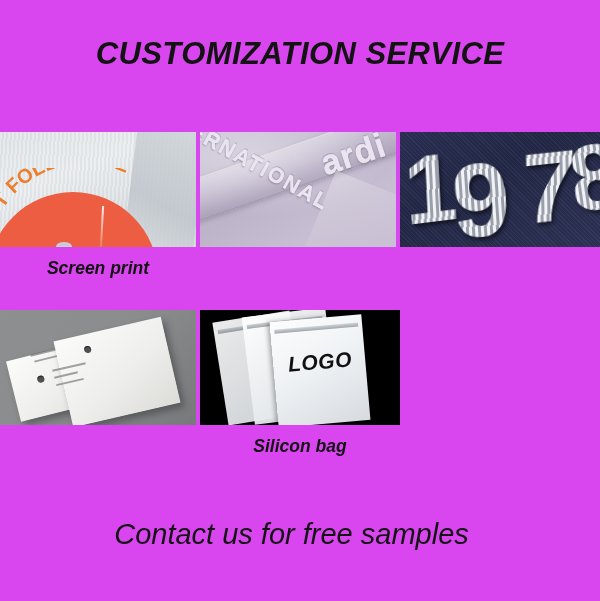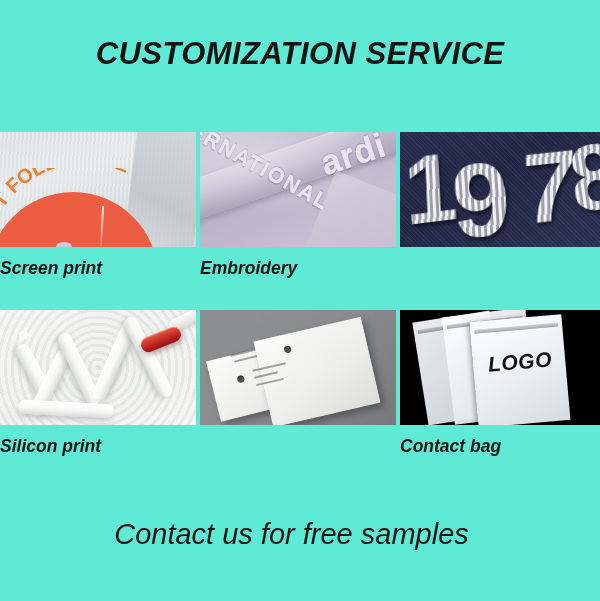--- a/index.html
+++ b/index.html
@@ -12,21 +12,21 @@
     width: 600px;
     height: 601px;
     overflow: hidden;
     font-family: "Liberation Sans", sans-serif;
     color: #111111;
   }
   .page {
     position: relative;
     width: 600px;
     height: 601px;
-    background: #5eead4;
+    background: #d946ef;
   }
 
   
   .title {
     position: absolute;
     left: 0;
     top: 36px;
     width: 600px;
     text-align: center;
     font-size: 31px;
@@ -60,20 +60,21 @@
   .thumb {
     position: relative;
     width: 100%;
     height: 115px;
     overflow: hidden;
     background: #e9e9ec;
   }
   .caption {
     height: 42px;
     line-height: 42px;
+    text-align: center;
     font-size: 17.5px;
     font-weight: bold;
     font-style: italic;
     color: #141414;
     white-space: nowrap;
   }
 
   
   .footer {
     position: absolute;
@@ -378,50 +379,35 @@
       </div>
 
       <div class="cell">
         <div class="thumb t-emb">
           <div class="sheen"></div>
           <div class="band"></div>
           <div class="stitchword w-ardi">ardi</div>
           <div class="stitchword w-intl">ERNATIONAL</div>
           <div class="fold"></div>
         </div>
-        <div class="caption">Embroidery</div>
       </div>
 
       <div class="cell">
         <div class="thumb t-heat">
           <div class="noise"></div>
           <div class="glyph g1">1</div>
           <div class="glyph g2">9</div>
           <div class="glyph g3">7</div>
           <div class="glyph g4">8</div>
         </div>
       </div>
     </div>
 
     <div class="row">
 
-      <div class="cell">
-        <div class="thumb t-sil">
-          <div class="terry"></div>
-          <div class="bar b1"></div>
-          <div class="bar b2"></div>
-          <div class="bar b3"></div>
-          <div class="bar b4"></div>
-          <div class="bar b5"></div>
-          <div class="bar b6"></div>
-          <div class="redstub"></div>
-          <div class="red"></div>
-        </div>
-        <div class="caption">Silicon print</div>
-      </div>
 
       <div class="cell">
         <div class="thumb t-tag">
           <div class="tagc tag-a">
             <div class="hole hole-a"></div>
           </div>
           <div class="tline ta1"></div>
           <div class="tline ta2"></div>
           <div class="tagc tag-b">
             <div class="hole hole-b"></div>
@@ -438,20 +424,20 @@
             <div class="zip"></div>
           </div>
           <div class="bagc bag2">
             <div class="zip"></div>
           </div>
           <div class="bagc bag3">
             <div class="zip"></div>
           </div>
           <div class="logo">LOGO</div>
         </div>
-        <div class="caption">Contact bag</div>
+        <div class="caption">Silicon bag</div>
       </div>
     </div>
   </div>
 
   <div class="footer">Contact us for free samples</div>
 
 </div>
 
 </body></html>

